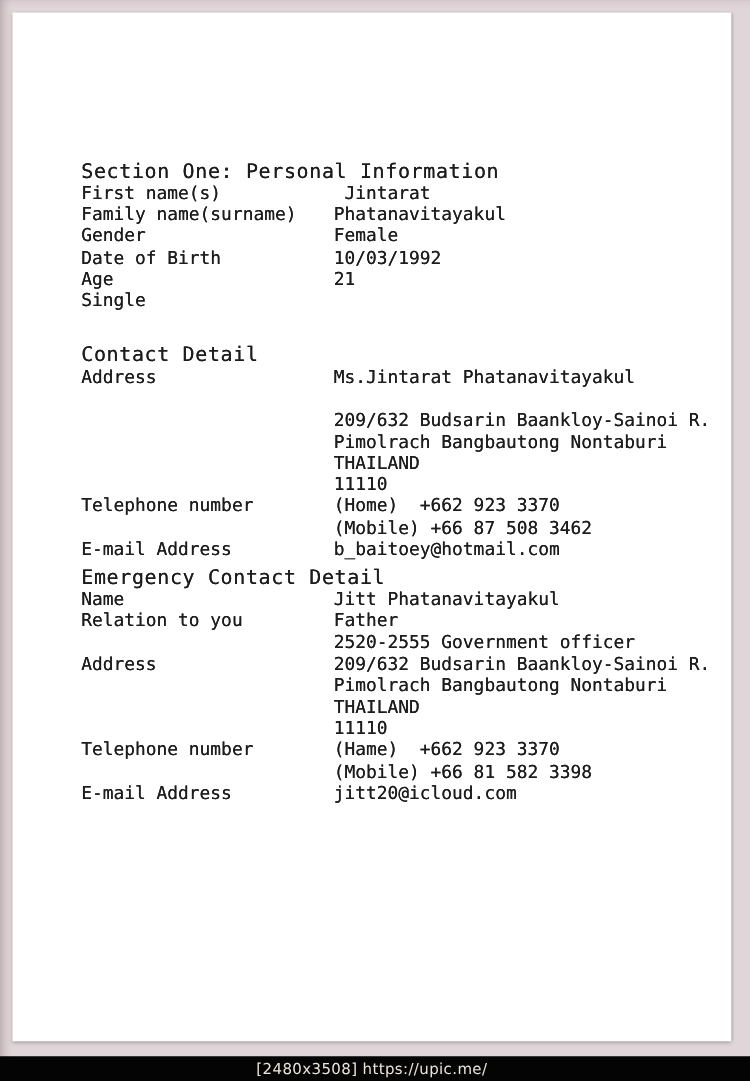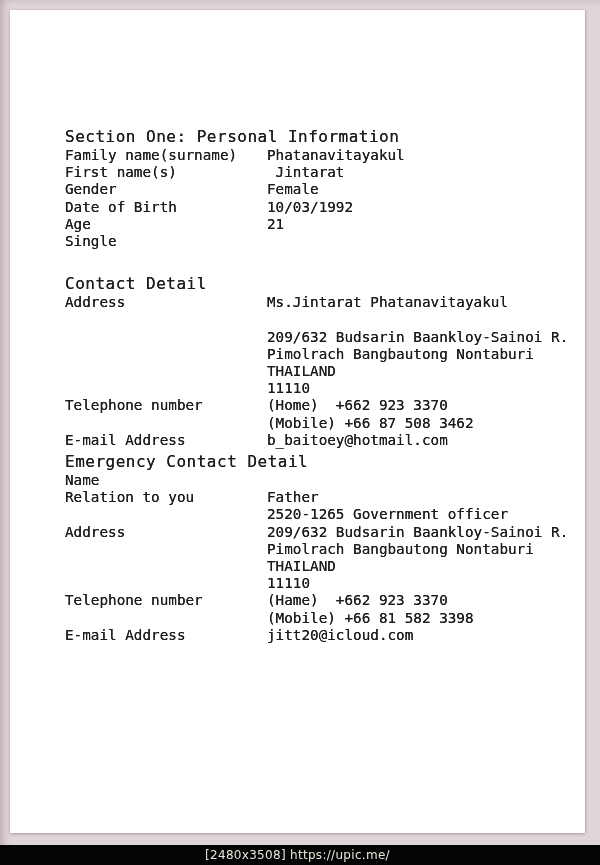--- a/index.html
+++ b/index.html
@@ -61,26 +61,26 @@
 </head>
 <body>
 
 <div class="frame">
   <div class="page">
     <div class="content">
 
       <section>
         <h1 class="sec-title">Section One: Personal Information</h1>
         <div class="row">
+          <div class="lbl">First name(s)</div>
+          <div class="val"> Jintarat</div>
+        </div>
+        <div class="row">
           <div class="lbl">Family name(surname)</div>
           <div class="val">Phatanavitayakul</div>
-        </div>
-        <div class="row">
-          <div class="lbl">First name(s)</div>
-          <div class="val"> Jintarat</div>
         </div>
         <div class="row">
           <div class="lbl">Gender</div>
           <div class="val">Female</div>
         </div>
         <div class="row">
           <div class="lbl">Date of Birth</div>
           <div class="val">10/03/1992</div>
         </div>
         <div class="row">
@@ -111,25 +111,26 @@
         <div class="row">
           <div class="lbl">E-mail Address</div>
           <div class="val">b_baitoey@hotmail.com</div>
         </div>
       </section>
 
       <section class="sec3">
         <h1 class="sec-title">Emergency Contact Detail</h1>
         <div class="row">
           <div class="lbl">Name</div>
+          <div class="val">Jitt Phatanavitayakul</div>
         </div>
         <div class="row">
           <div class="lbl">Relation to you</div>
           <div class="val">Father
-2520-1265 Government officer</div>
+2520-2555 Government officer</div>
         </div>
         <div class="row">
           <div class="lbl">Address</div>
           <div class="val">209/632 Budsarin Baankloy-Sainoi R.
 Pimolrach Bangbautong Nontaburi
 THAILAND
 11110</div>
         </div>
         <div class="row">
           <div class="lbl">Telephone number</div>

